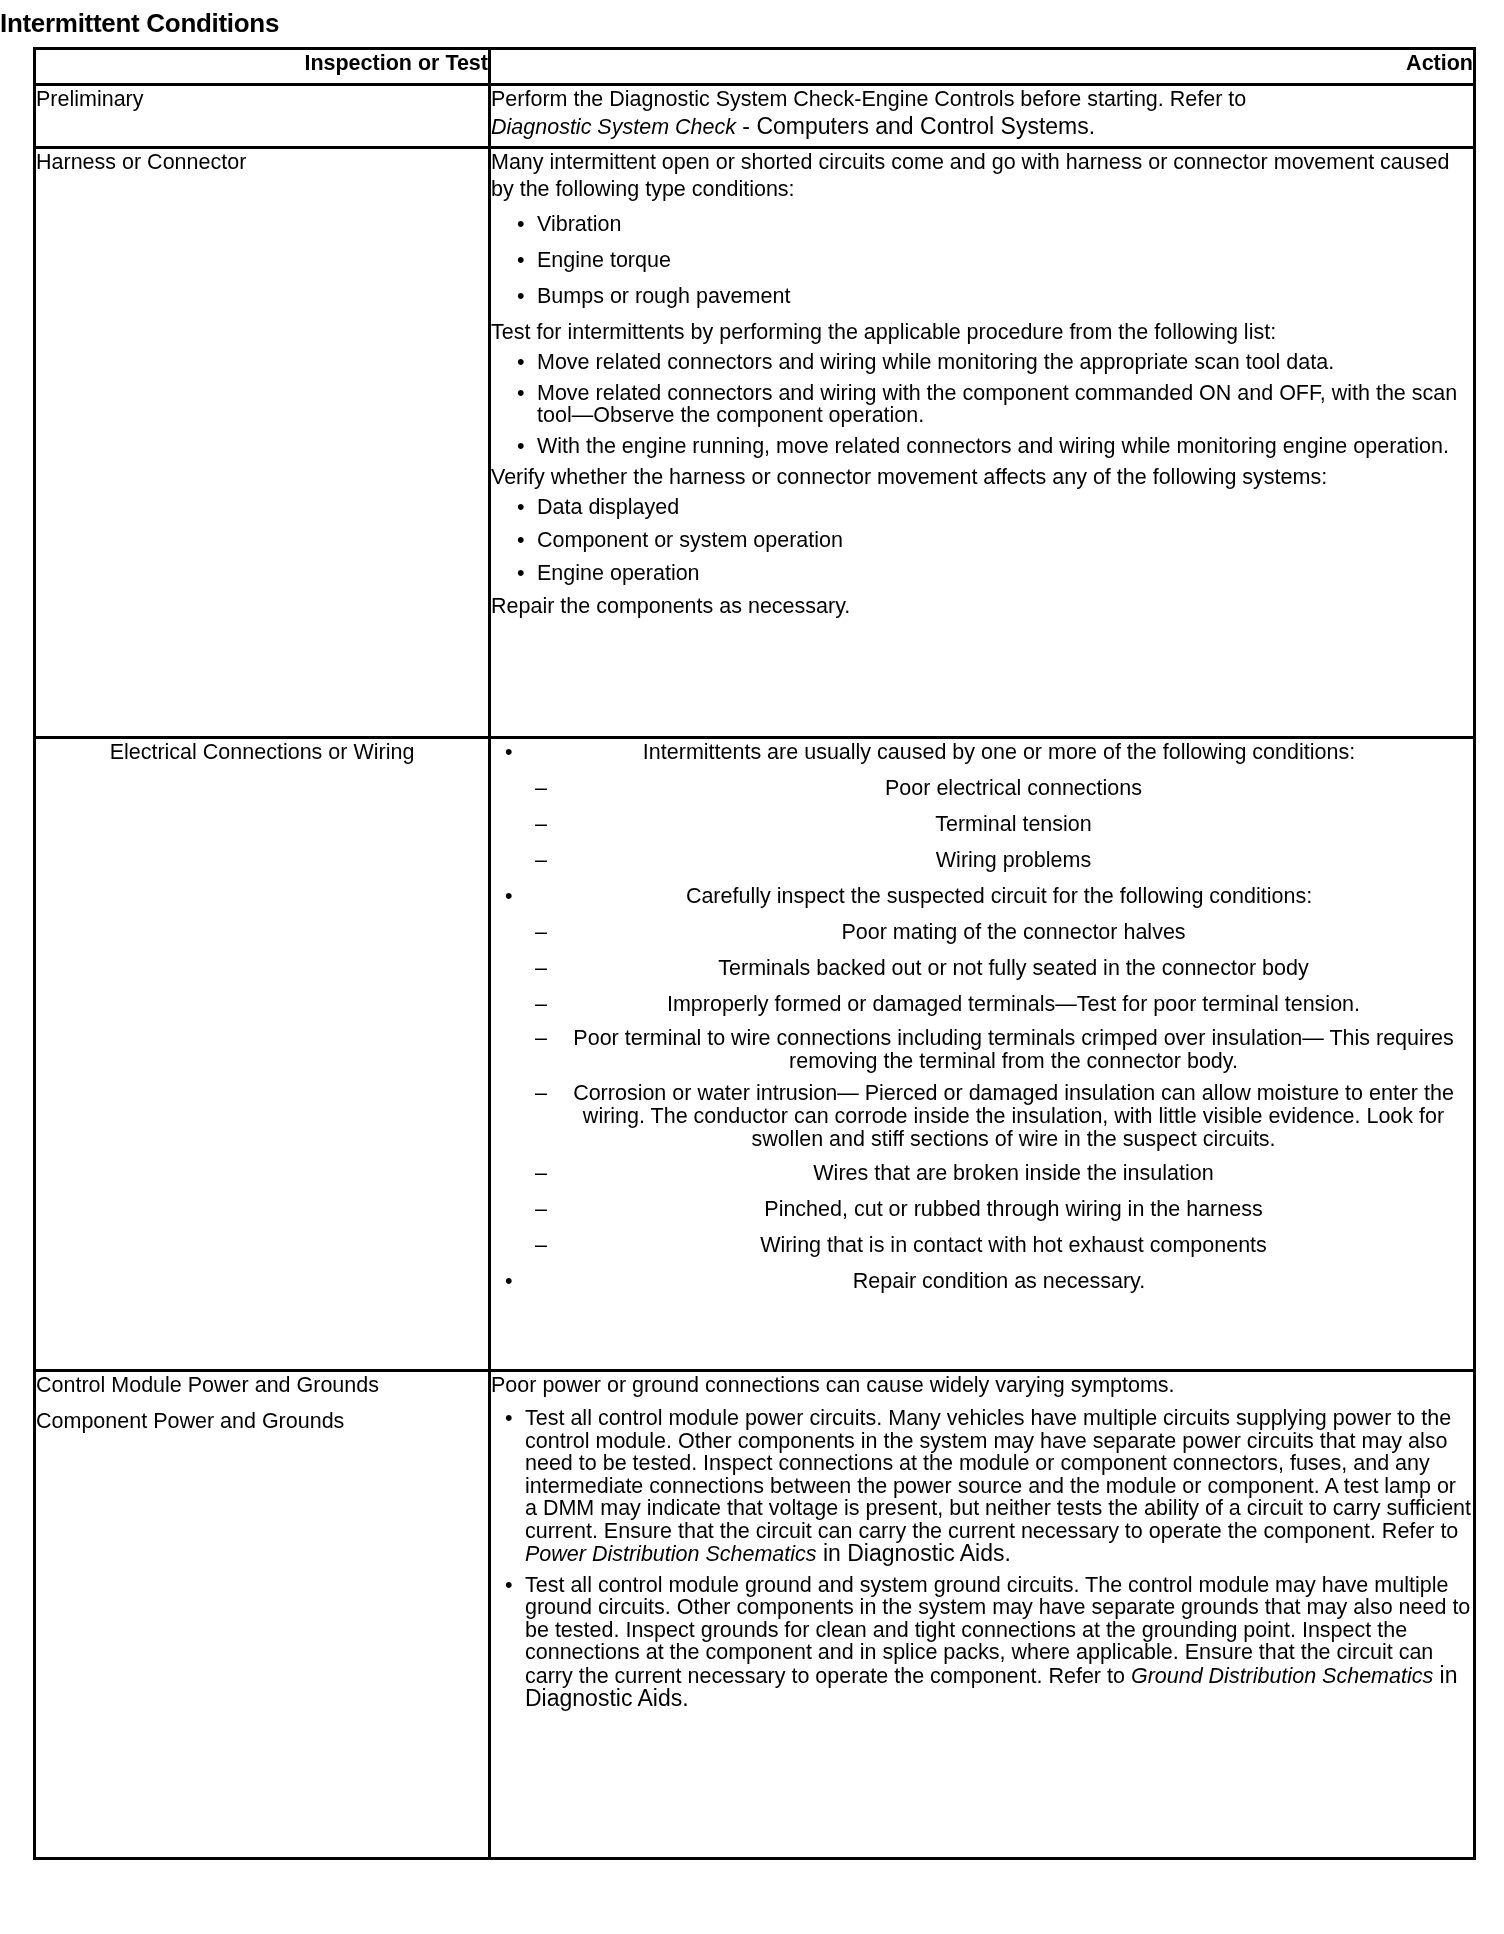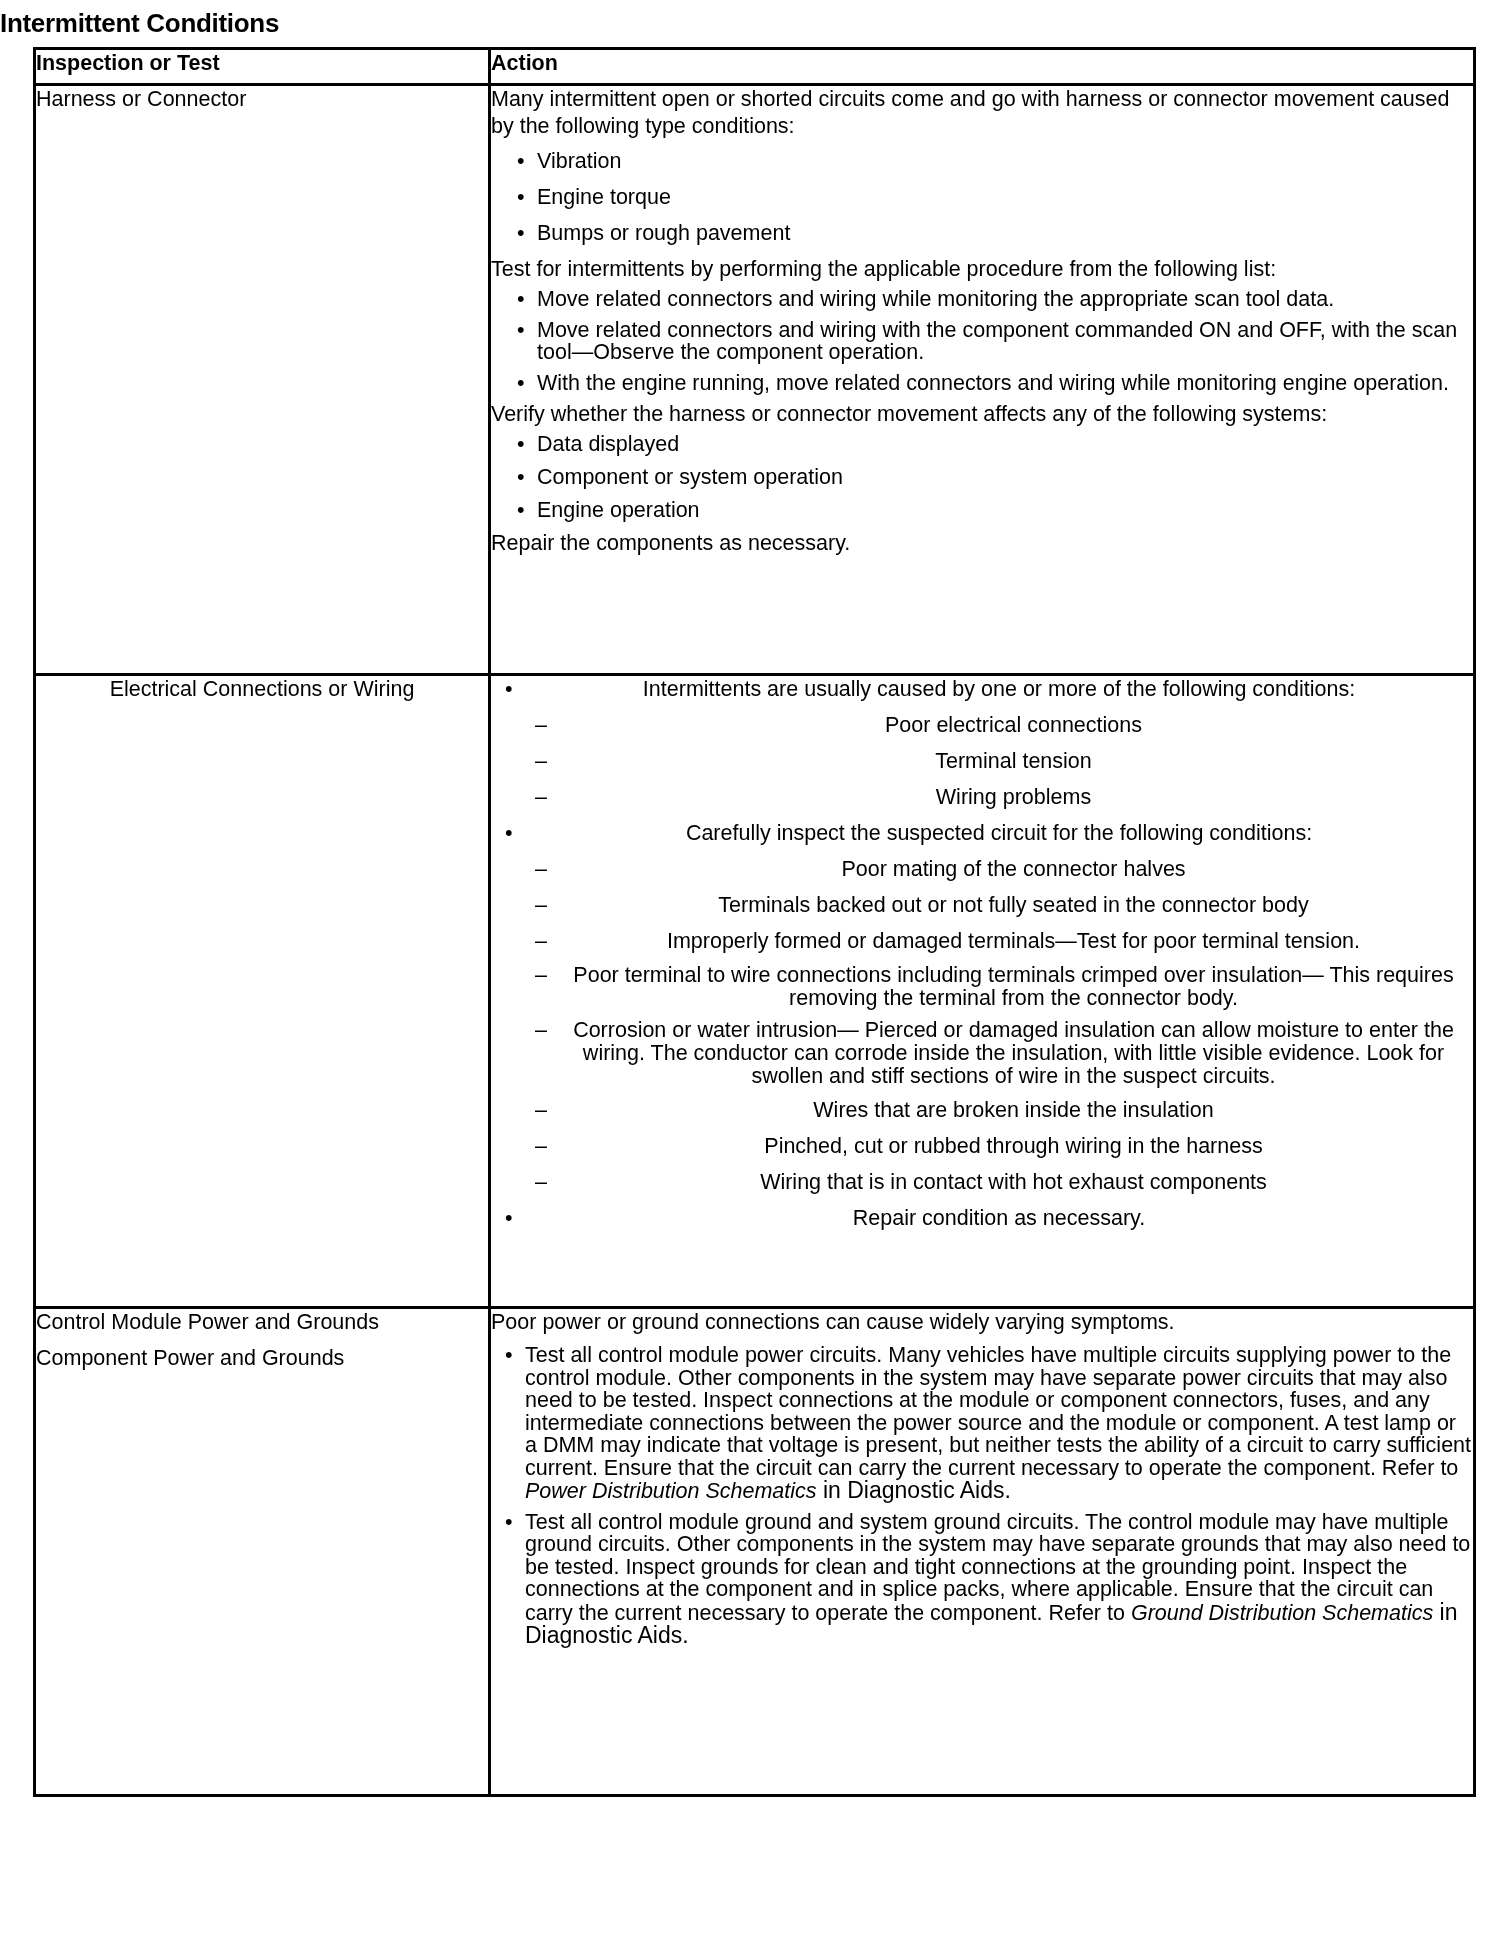--- a/index.html
+++ b/index.html
@@ -39,21 +39,21 @@
     border: 3px solid #000;
     vertical-align: top;
     padding: 0;
   }
   col.c1 { width: 455px; }
   col.c2 { width: 985px; }
   th.hdr {
     height: 33px;
     font-weight: bold;
     font-size: 21.5px;
-    text-align: left;
+    text-align: right;
     vertical-align: middle;
   }
   td.def {
     height: 33px;
     padding: 3px 0 0 12px;
   }
   td.lbl {
     padding: 6px 0 0 12px;
   }
   td.act {
@@ -115,20 +115,28 @@
       <col class="c2">
     </colgroup>
   <thead>
     <tr>
       <th class="hdr">Inspection or Test</th>
       <th class="hdr">Action</th>
     </tr>
   </thead>
   <tbody>
 
+    <tr class="row-prelim">
+      <td class="lbl">
+        <div>Preliminary</div>
+      </td>
+      <td class="act">
+        <div class="p tight"><span>Perform the Diagnostic System Check-Engine Controls before starting. Refer to</span><br><i>Diagnostic System Check</i><span class="plain-big"> - Computers and Control Systems.</span></div>
+      </td>
+    </tr>
 
     <tr class="row-harness">
       <td class="lbl">
         <div>Harness or Connector</div>
       </td>
       <td class="act">
         <div class="p">Many intermittent open or shorted circuits come and go with harness or connector movement caused by the following type conditions:</div>
         <ul class="bul">
           <li><span class="dot">•</span><span>Vibration</span></li>
           <li><span class="dot">•</span><span>Engine torque</span></li>

